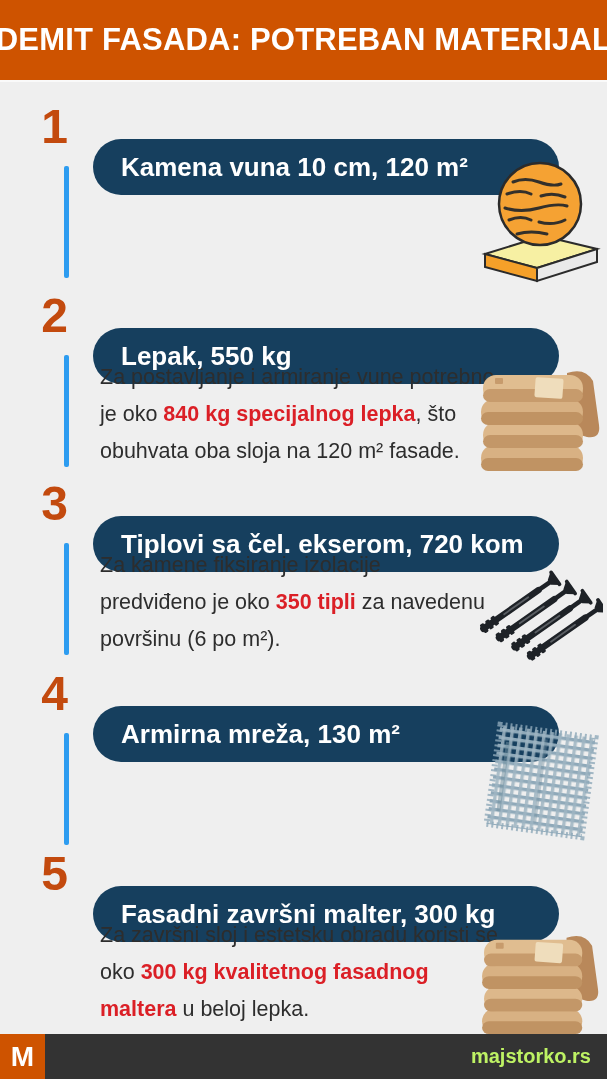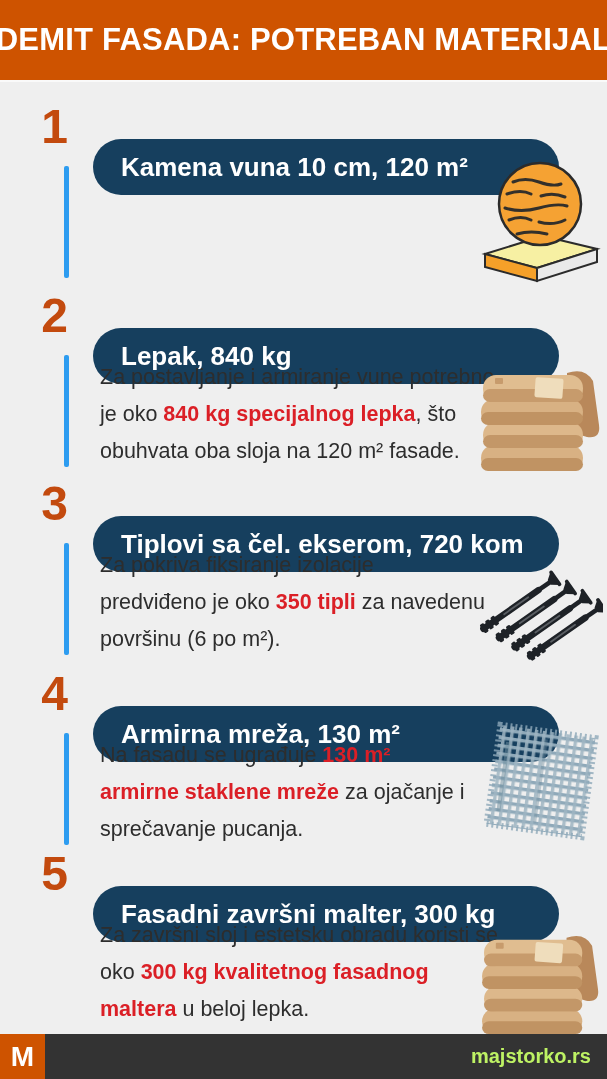--- a/index.html
+++ b/index.html
@@ -96,21 +96,21 @@
           <path d="M38,78 q14,-4 30,0"></path>
         </g>
       </svg>
     </div>
   </div>
 
   <div class="section sec2">
     <div class="sec-number">2</div>
     <div class="timeline"></div>
     <div class="pill">
-      <span class="pill-title">Lepak, 840 kg</span>
+      <span class="pill-title">Lepak, 550 kg</span>
     </div>
     <div class="body-text"><span>Za postavljanje i armiranje vune potrebno
 je oko </span><span class="hl">840 kg specijalnog lepka</span><span>, što
 obuhvata oba sloja na 120 m² fasade.</span></div>
     <div class="icon icon-2">
       <svg viewBox="0 0 124 112">
         <path d="M88,10 q18,-6 26,8 l6,44 q2,14 -12,12 l-20,-6 z" fill="#B9885A"></path>
         <rect x="2" y="82" width="102" height="26" rx="13" fill="#D8B183"></rect>
         <rect x="2" y="95" width="102" height="13" rx="7" fill="#C09363"></rect>
         <rect x="4" y="59" width="100" height="26" rx="13" fill="#DDB88B"></rect>
@@ -124,21 +124,21 @@
       </svg>
     </div>
   </div>
 
   <div class="section sec3">
     <div class="sec-number">3</div>
     <div class="timeline"></div>
     <div class="pill">
       <span class="pill-title">Tiplovi sa čel. ekserom, 720 kom</span>
     </div>
-    <div class="body-text"><span>Za pokriva fiksiranje izolacije
+    <div class="body-text"><span>Za kamene fiksiranje izolacije
 predviđeno je oko </span><span class="hl">350 tipli</span><span> za navedenu
 površinu (6 po m²).</span></div>
     <div class="icon icon-3">
       <svg viewBox="0 0 135 115">
         <defs>
           <g id="anchor" fill="#1E2227">
             <rect x="0" y="-3.5" width="80" height="7" rx="3"></rect>
             <rect x="2" y="-5.5" width="5" height="11" rx="1.5"></rect>
             <rect x="9" y="-5.5" width="5" height="11" rx="1.5"></rect>
             <rect x="16" y="-5.5" width="5" height="11" rx="1.5"></rect>
@@ -155,23 +155,20 @@
       </svg>
     </div>
   </div>
 
   <div class="section sec4">
     <div class="sec-number">4</div>
     <div class="timeline"></div>
     <div class="pill">
       <span class="pill-title">Armirna mreža, 130 m²</span>
     </div>
-    <div class="body-text"><span>Na fasadu se ugrađuje </span><span class="hl">130 m²
-armirne staklene mreže</span><span> za ojačanje i
-sprečavanje pucanja.</span></div>
     <div class="icon icon-4">
       <svg viewBox="0 0 124 128">
         <defs>
           <pattern id="mesh" width="8" height="8" patternUnits="userSpaceOnUse">
             <rect x="0" y="1" width="8" height="3.4" fill="#8FA9B9"></rect>
             <rect x="1" y="0" width="3.4" height="8" fill="#9FB5C2" opacity="0.85"></rect>
           </pattern>
         </defs>
         <g transform="rotate(8 62 64)">
           <rect x="14" y="14" width="96" height="100" fill="url(#mesh)"></rect>

